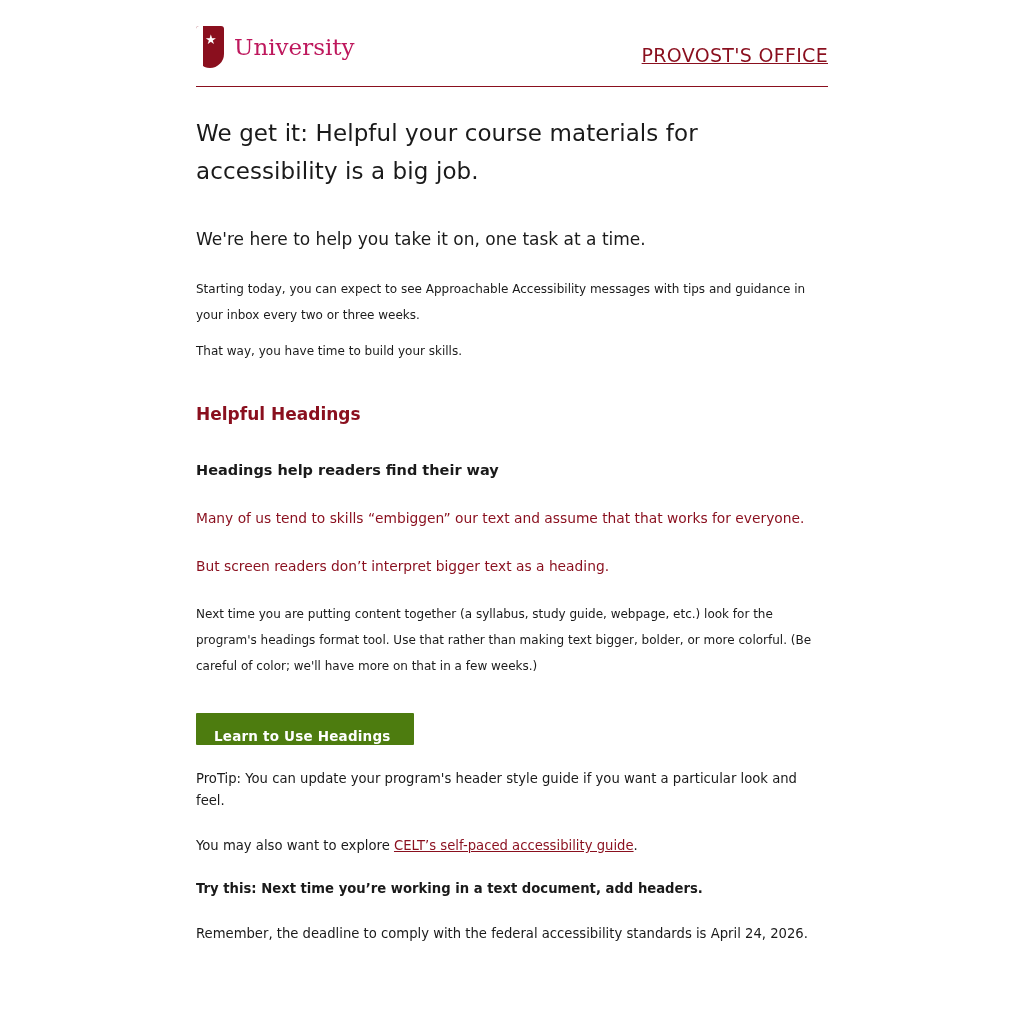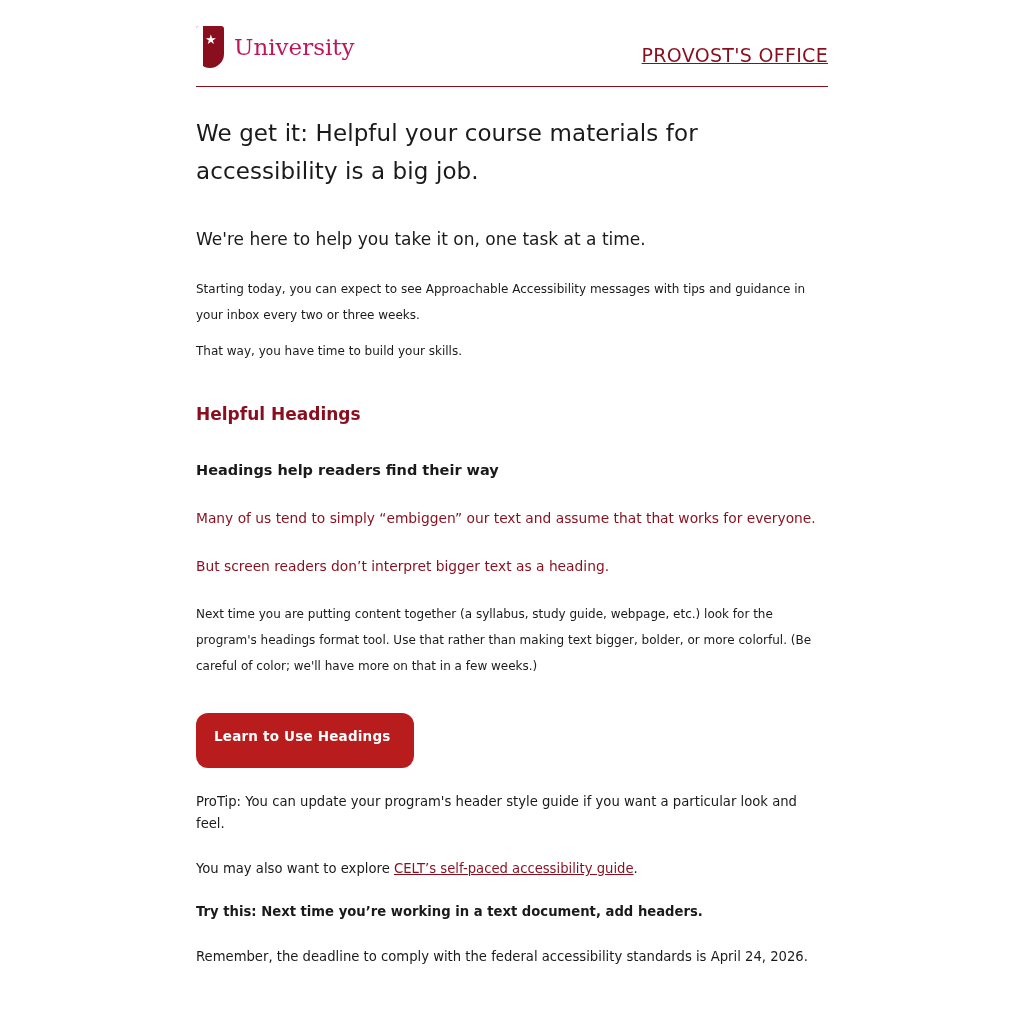--- a/index.html
+++ b/index.html
@@ -134,27 +134,27 @@
     line-height: 22px;
     color: #8a0f1e;
     margin: 26px 0 0 0;
   }
   p.red.single {
     margin-top: 26px;
   }
   .cta {
     display: inline-block;
     margin: 34px 0 0 0;
-    background: #b91c1c;
+    background: #4d7c0f;
     color: #ffffff;
     font-size: 13.5px;
     font-weight: bold;
-    padding: 15px 24px 24px 18px;
+    padding: 15px 24px 1px 18px;
     border: none;
-    border-radius: 12px;
+    border-radius: 1px;
     cursor: pointer;
     font-family: "DejaVu Sans", sans-serif;
     letter-spacing: 0.2px;
   }
   p.footnote {
     font-size: 13.2px;
     line-height: 22px;
     margin: 23px 0 0 0;
   }
   p.footnote.bold {
@@ -189,21 +189,21 @@
     <h2 class="subhead">We're here to help you take it on, one task at a time.</h2>
 
     <p class="body">Starting today, you can expect to see Approachable Accessibility messages with tips and guidance in your inbox every two or three weeks.</p>
     <p class="body tight">That way, you have time to build your skills.</p>
 
     <h3 class="section">Helpful Headings</h3>
 
     <h4 class="subsection">Headings help readers find their way</h4>
 
 
-    <p class="red">Many of us tend to simply “embiggen” our text and assume that that works for everyone.</p>
+    <p class="red">Many of us tend to skills “embiggen” our text and assume that that works for everyone.</p>
 
     <p class="red single">But screen readers don’t interpret bigger text as a heading.</p>
 
     <p class="body">Next time you are putting content together (a syllabus, study guide, webpage, etc.) look for the program's headings format tool. Use that rather than making text bigger, bolder, or more colorful. (Be careful of color; we'll have more on that in a few weeks.)</p>
 
     <div>
       <button class="cta">Learn to Use Headings</button>
     </div>
 
     <p class="footnote">ProTip: You can update your program's header style guide if you want a particular look and feel.</p>

